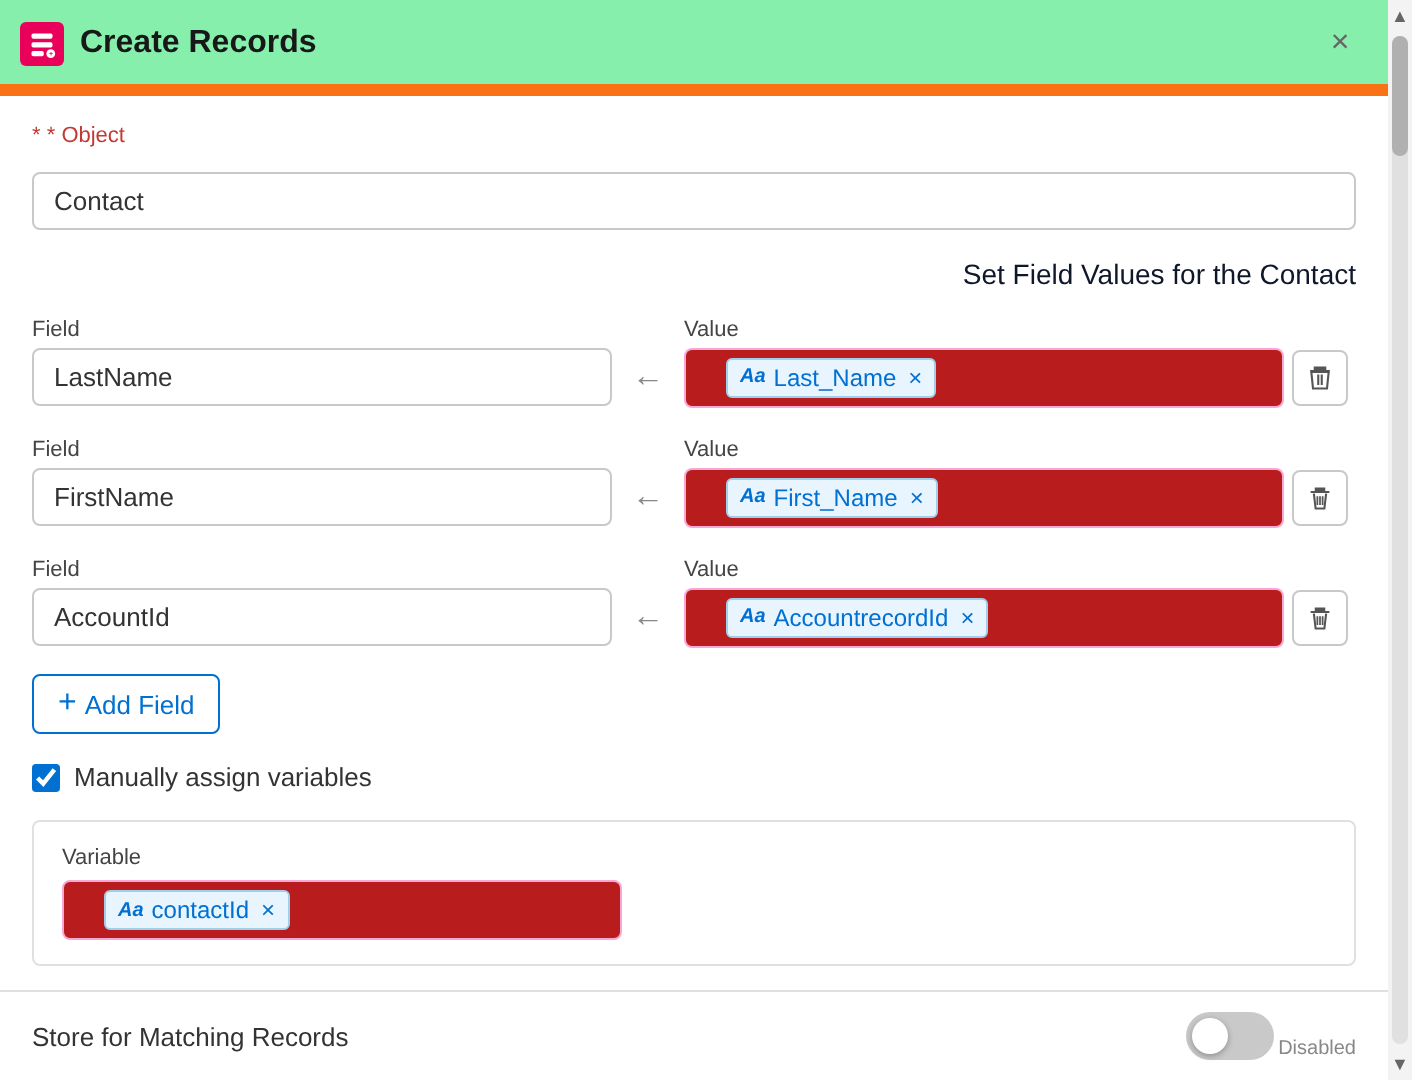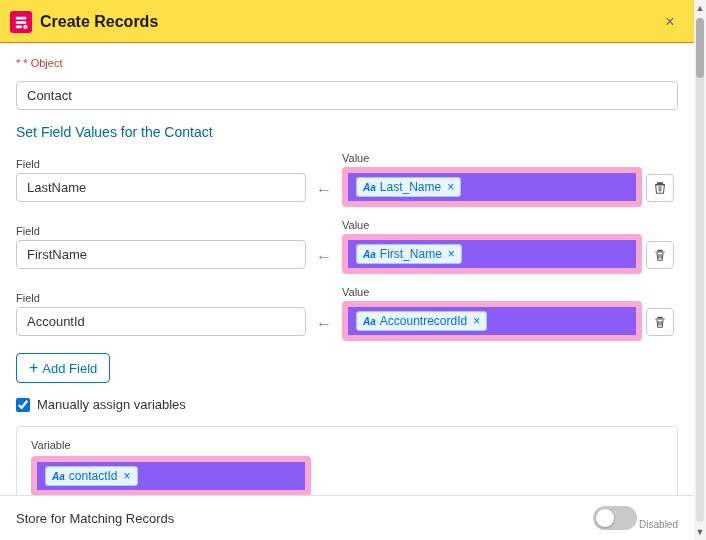--- a/index.html
+++ b/index.html
@@ -22,22 +22,22 @@
     .main-content {
       flex: 1;
       display: flex;
       flex-direction: column;
       overflow: hidden;
     }
     .header {
       display: flex;
       align-items: center;
       padding: 10px 12px 8px 10px;
-      border-bottom: 1px solid #f97316;
-      background: #fde047;
+      border-bottom: 6px solid #f97316;
+      background: #86efac;
     }
     .header-icon {
       width: 22px;
       height: 22px;
       background: #e8005a;
       border-radius: 3px;
       display: flex;
       align-items: center;
       justify-content: center;
       margin-right: 8px;
@@ -92,22 +92,23 @@
       color: #333;
       background: #fff;
       outline: none;
     }
     .object-row {
       margin-bottom: 14px;
     }
     .section-heading {
       font-size: 14px;
       font-weight: 500;
-      color: #0369a1;
+      color: #0f172a;
       margin-bottom: 12px;
+      text-align: right;
     }
     .field-value-row {
       display: flex;
       align-items: center;
       margin-bottom: 12px;
       gap: 0;
     }
     .field-col {
       flex: 1;
       max-width: 290px;
@@ -143,24 +144,24 @@
       border-radius: 4px;
       background: #fff;
       cursor: pointer;
       display: flex;
       align-items: center;
       justify-content: center;
       color: #555;
       font-size: 14px;
     }
     .value-tag-container {
-      border: 6px solid #f9a8d4;
-      border-radius: 4px;
-      padding: 4px 8px;
-      background: #8b5cf6;
+      border: 1px solid #f9a8d4;
+      border-radius: 4px;
+      padding: 4px 20px;
+      background: #b91c1c;
       display: flex;
       align-items: center;
       min-height: 30px;
     }
     .value-tag {
       display: inline-flex;
       align-items: center;
       background: #e8f4fe;
       border: 1px solid #9fcfed;
       border-radius: 3px;

